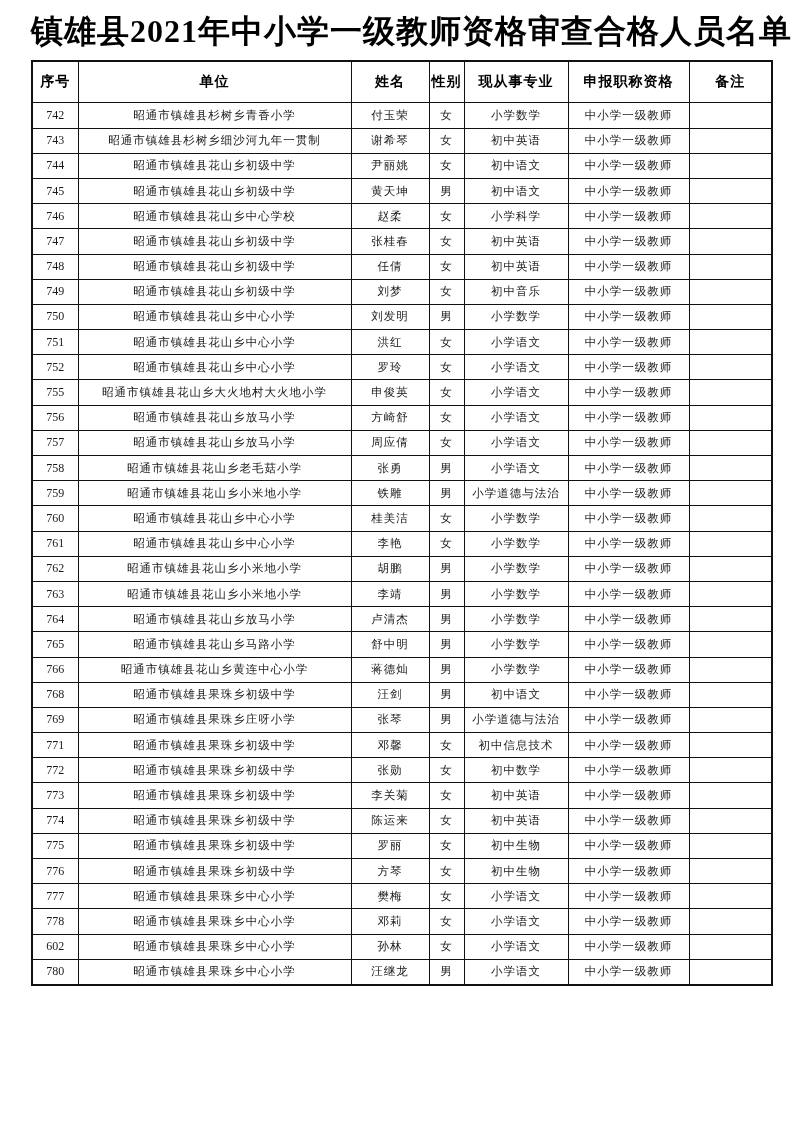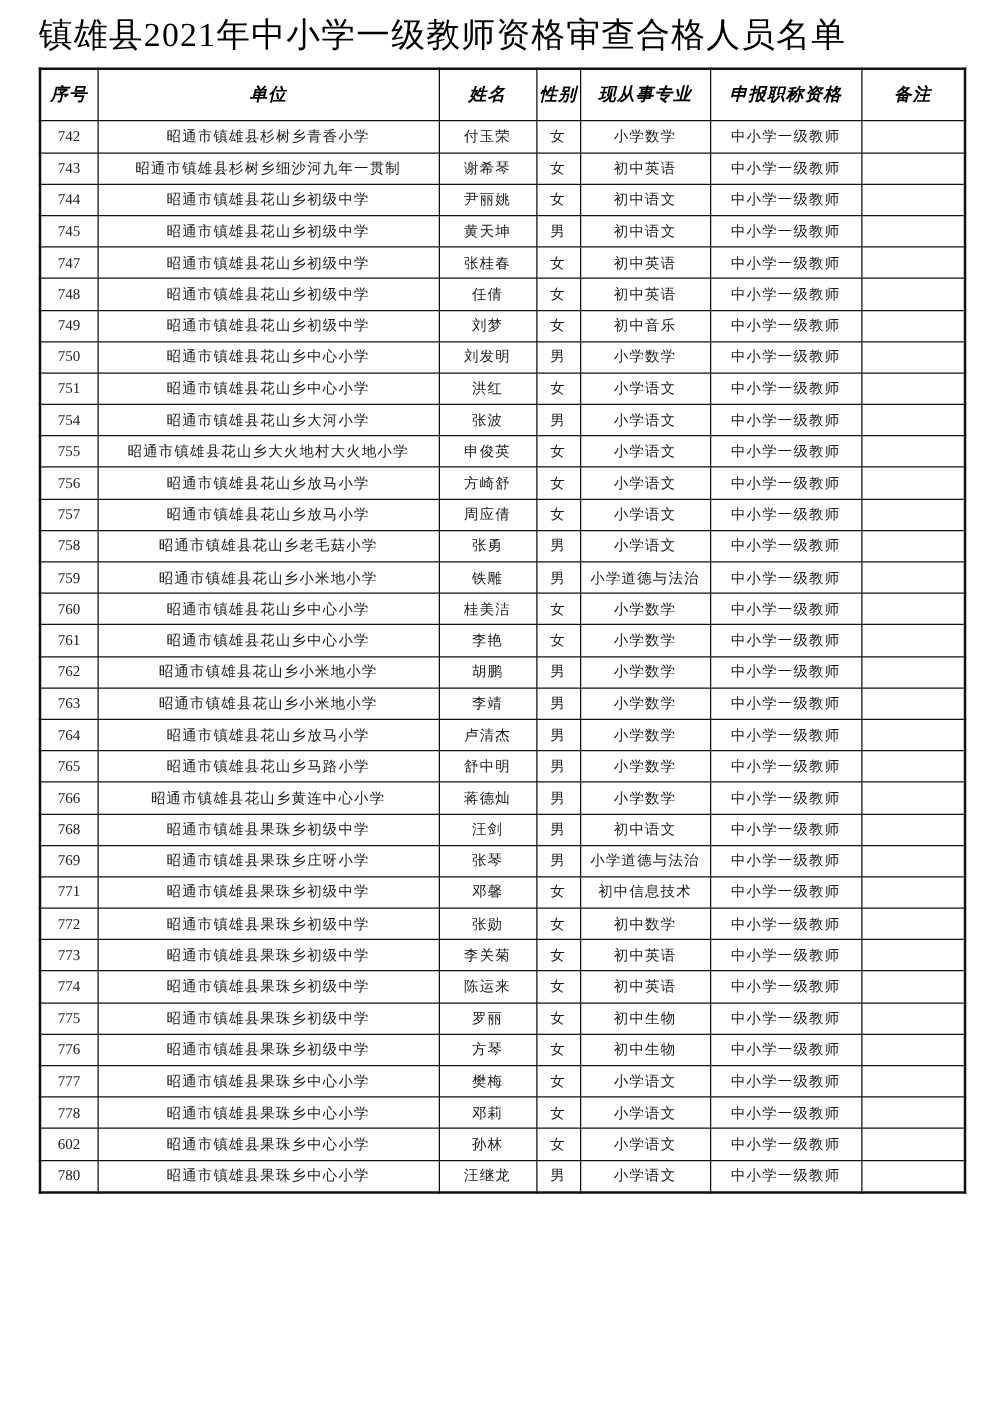--- a/index.html
+++ b/index.html
@@ -13,22 +13,22 @@
     width: 800px;
     height: 1132px;
     background: #ffffff;
     box-sizing: border-box;
     padding: 12px 29px 0 31px;
     overflow: hidden;
   }
   .doc-title {
     margin: 0 0 10px 0;
     text-align: left;
-    font-size: 27px;
-    font-weight: normal;
+    font-size: 32px;
+    font-weight: bold;
     letter-spacing: 1px;
     line-height: 1.2;
     white-space: nowrap;
   }
   table.roster {
     width: 740px;
     border-collapse: collapse;
     table-layout: fixed;
     border: 2px solid #111111;
   }
@@ -39,21 +39,20 @@
     vertical-align: middle;
     padding: 0 2px;
     overflow: hidden;
     white-space: nowrap;
   }
   table.roster th {
     height: 40px;
     font-size: 14px;
     font-weight: bold;
     letter-spacing: 1px;
-    font-style: italic;
   }
   table.roster td {
     height: 24.2px;
     font-size: 11.5px;
     letter-spacing: 1px;
     color: #1a1a1a;
   }
   table.roster td.col-seq {
     font-size: 12px;
     letter-spacing: 0;
@@ -124,20 +123,29 @@
         <tr>
           <td class="col-seq">745</td>
           <td class="col-unit">昭通市镇雄县花山乡初级中学</td>
           <td class="col-name">黄天坤</td>
           <td class="col-gender">男</td>
           <td class="col-specialty">初中语文</td>
           <td class="col-title">中小学一级教师</td>
           <td class="col-remark"></td>
         </tr>
         <tr>
+          <td class="col-seq">746</td>
+          <td class="col-unit">昭通市镇雄县花山乡中心学校</td>
+          <td class="col-name">赵柔</td>
+          <td class="col-gender">女</td>
+          <td class="col-specialty">小学科学</td>
+          <td class="col-title">中小学一级教师</td>
+          <td class="col-remark"></td>
+        </tr>
+        <tr>
           <td class="col-seq">747</td>
           <td class="col-unit">昭通市镇雄县花山乡初级中学</td>
           <td class="col-name">张桂春</td>
           <td class="col-gender">女</td>
           <td class="col-specialty">初中英语</td>
           <td class="col-title">中小学一级教师</td>
           <td class="col-remark"></td>
         </tr>
         <tr>
           <td class="col-seq">748</td>
@@ -169,24 +177,24 @@
         <tr>
           <td class="col-seq">751</td>
           <td class="col-unit">昭通市镇雄县花山乡中心小学</td>
           <td class="col-name">洪红</td>
           <td class="col-gender">女</td>
           <td class="col-specialty">小学语文</td>
           <td class="col-title">中小学一级教师</td>
           <td class="col-remark"></td>
         </tr>
         <tr>
-          <td class="col-seq">754</td>
-          <td class="col-unit">昭通市镇雄县花山乡大河小学</td>
-          <td class="col-name">张波</td>
-          <td class="col-gender">男</td>
+          <td class="col-seq">752</td>
+          <td class="col-unit">昭通市镇雄县花山乡中心小学</td>
+          <td class="col-name">罗玲</td>
+          <td class="col-gender">女</td>
           <td class="col-specialty">小学语文</td>
           <td class="col-title">中小学一级教师</td>
           <td class="col-remark"></td>
         </tr>
         <tr>
           <td class="col-seq">755</td>
           <td class="col-unit">昭通市镇雄县花山乡大火地村大火地小学</td>
           <td class="col-name">申俊英</td>
           <td class="col-gender">女</td>
           <td class="col-specialty">小学语文</td>

